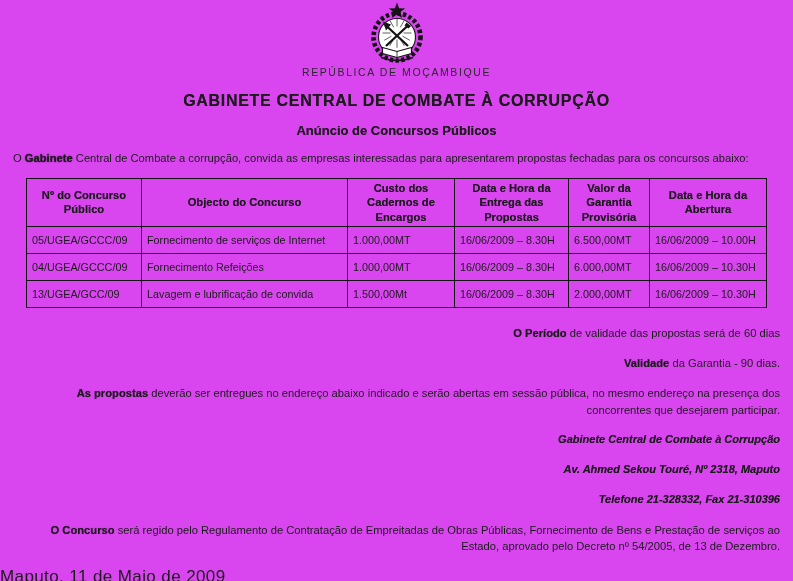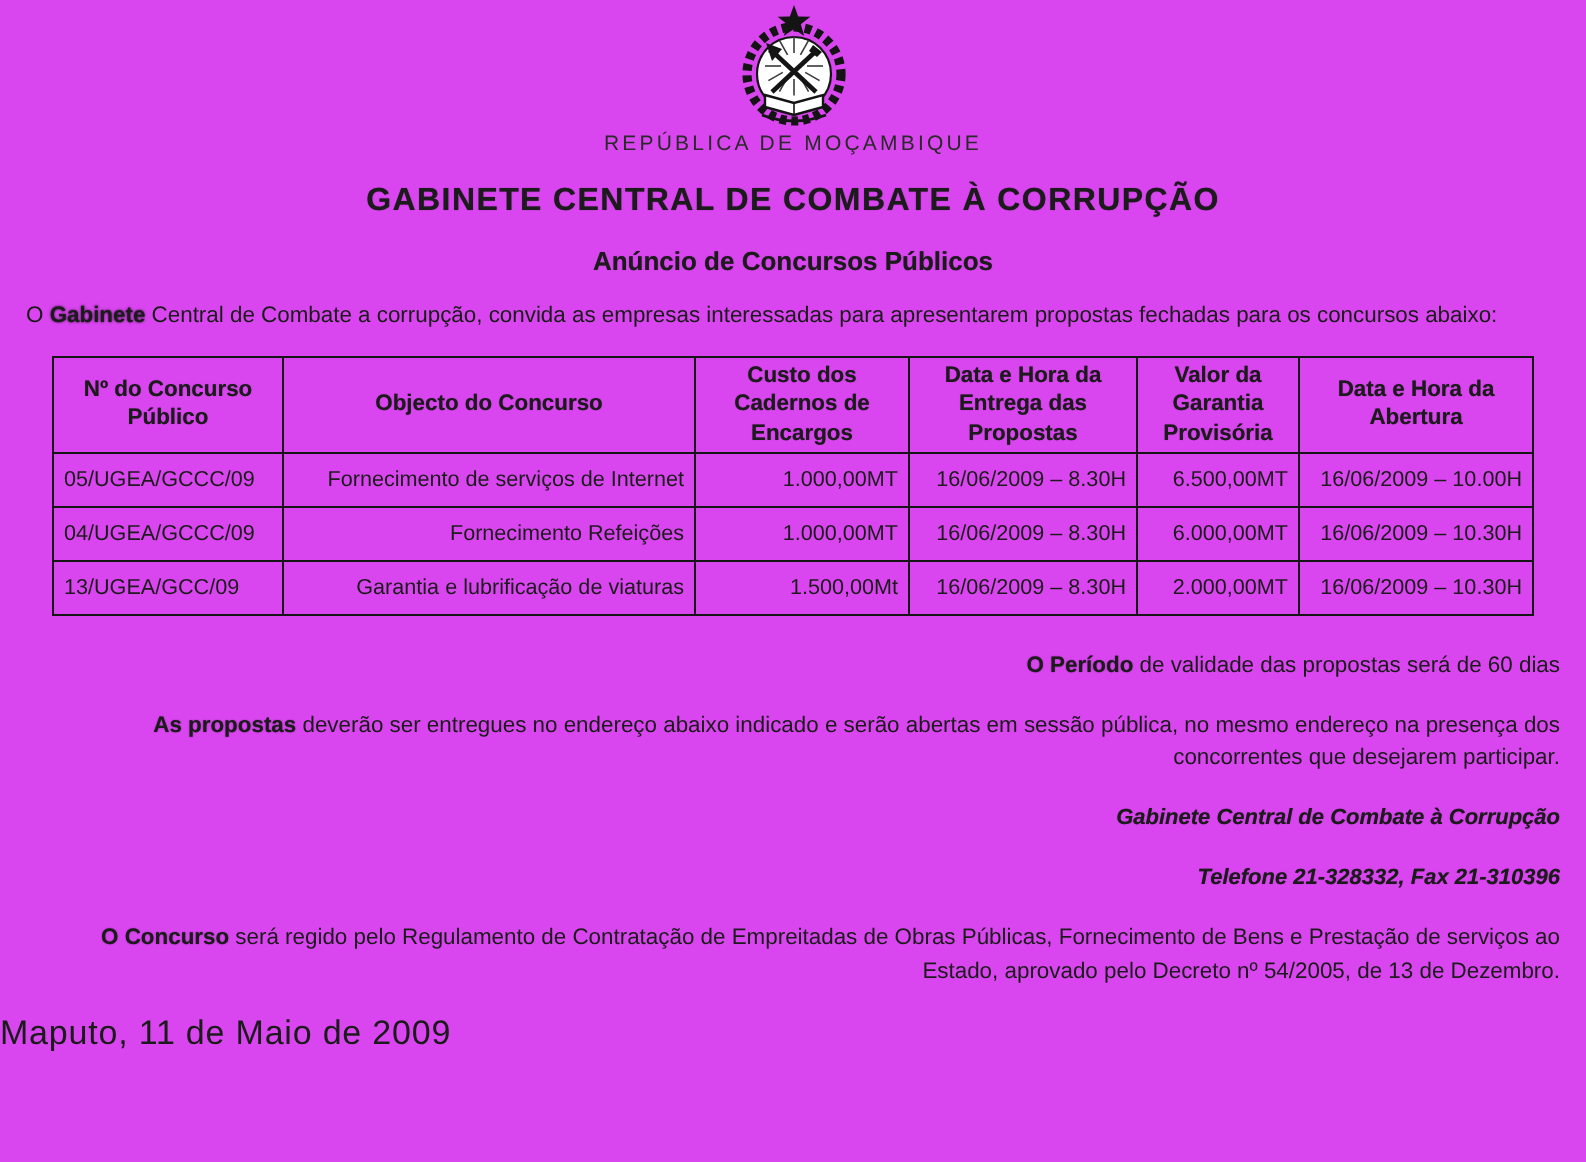--- a/index.html
+++ b/index.html
@@ -39,22 +39,22 @@
   table.tenders th, table.tenders td { border:1.6px solid #151515; }
   table.tenders th {
     font-weight:bold; text-align:center; vertical-align:middle;
     padding:2px 3px; line-height:1.28; font-size:11.2px;
     text-shadow:0 0 .4px rgba(0,0,0,.5);
   }
   table.tenders td {
     padding:4px 5px; height:27px; vertical-align:middle; font-size:10.8px;
   }
   td.c-num  { text-align:left; padding-left:7px; }
-  td.c-obj  { text-align:right; padding-left:10px; }
-  td.c-mid  { text-align:right; }
+  td.c-obj  { text-align:left; padding-left:10px; }
+  td.c-mid  { text-align:left; }
   .paras { margin:0 13px; font-size:11.2px; line-height:1.45;text-align:right; }
   .paras p { margin-top:14px; }
   .paras p.first { margin-top:17px; }
   .lead { font-weight:700; text-shadow:0 0 .7px rgba(0,0,0,.55); }
   .addr {
     font-weight:bold; font-style:italic; font-size:11px; margin-top:14px;
     text-shadow:0 0 .4px rgba(0,0,0,.5);
   }
   .addr.tel { padding-left:3px; }
   .closing { margin-top:16px; }
@@ -132,34 +132,36 @@
       <tr>
         <td class="c-num">04/UGEA/GCCC/09</td>
         <td class="c-obj">Fornecimento Refeições</td>
         <td class="c-mid">1.000,00MT</td>
         <td class="c-mid">16/06/2009 – 8.30H</td>
         <td class="c-mid">6.000,00MT</td>
         <td class="c-mid">16/06/2009 – 10.30H</td>
       </tr>
       <tr>
         <td class="c-num">13/UGEA/GCC/09</td>
-        <td class="c-obj">Garantia e lubrificação de viaturas</td>
+        <td class="c-obj">Lavagem e lubrificação de convida</td>
         <td class="c-mid">1.500,00Mt</td>
         <td class="c-mid">16/06/2009 – 8.30H</td>
         <td class="c-mid">2.000,00MT</td>
         <td class="c-mid">16/06/2009 – 10.30H</td>
       </tr>
     </tbody>
   </table>
 
   <div class="paras">
     <p class="first"><span class="lead">O Período</span><span> de validade das propostas será de 60 dias</span></p>
+    <p><span class="lead">Validade</span><span> da Garantia -  90 dias.</span></p>
     <p><span class="lead">As propostas</span><span> deverão ser entregues no endereço abaixo indicado e serão abertas em sessão pública, no mesmo endereço na presença dos concorrentes que desejarem participar.</span></p>
 
     <p class="addr">Gabinete Central de Combate à Corrupção</p>
+    <p class="addr">Av. Ahmed Sekou Touré, Nº 2318, Maputo</p>
     <p class="addr tel">Telefone 21-328332, Fax 21-310396</p>
 
     <p class="closing"><span class="lead">O Concurso</span><span> será regido pelo Regulamento de Contratação de Empreitadas de Obras Públicas, Fornecimento de Bens e Prestação de serviços ao Estado, aprovado pelo Decreto nº 54/2005, de 13 de Dezembro.</span></p>
   </div>
 
   <div class="footer-date">Maputo, 11 de Maio de 2009</div>
 
 </div>
 
 </body></html>

